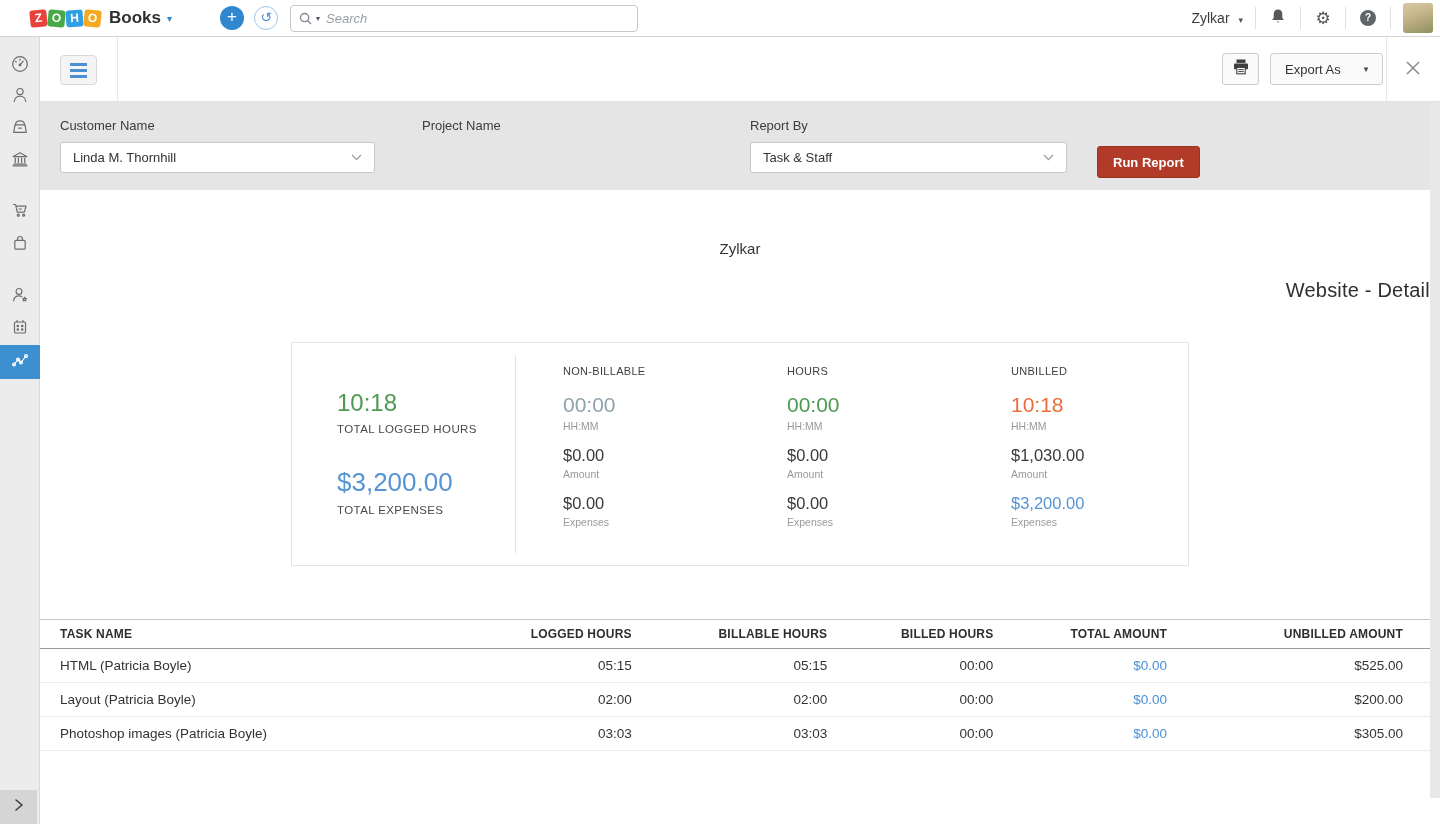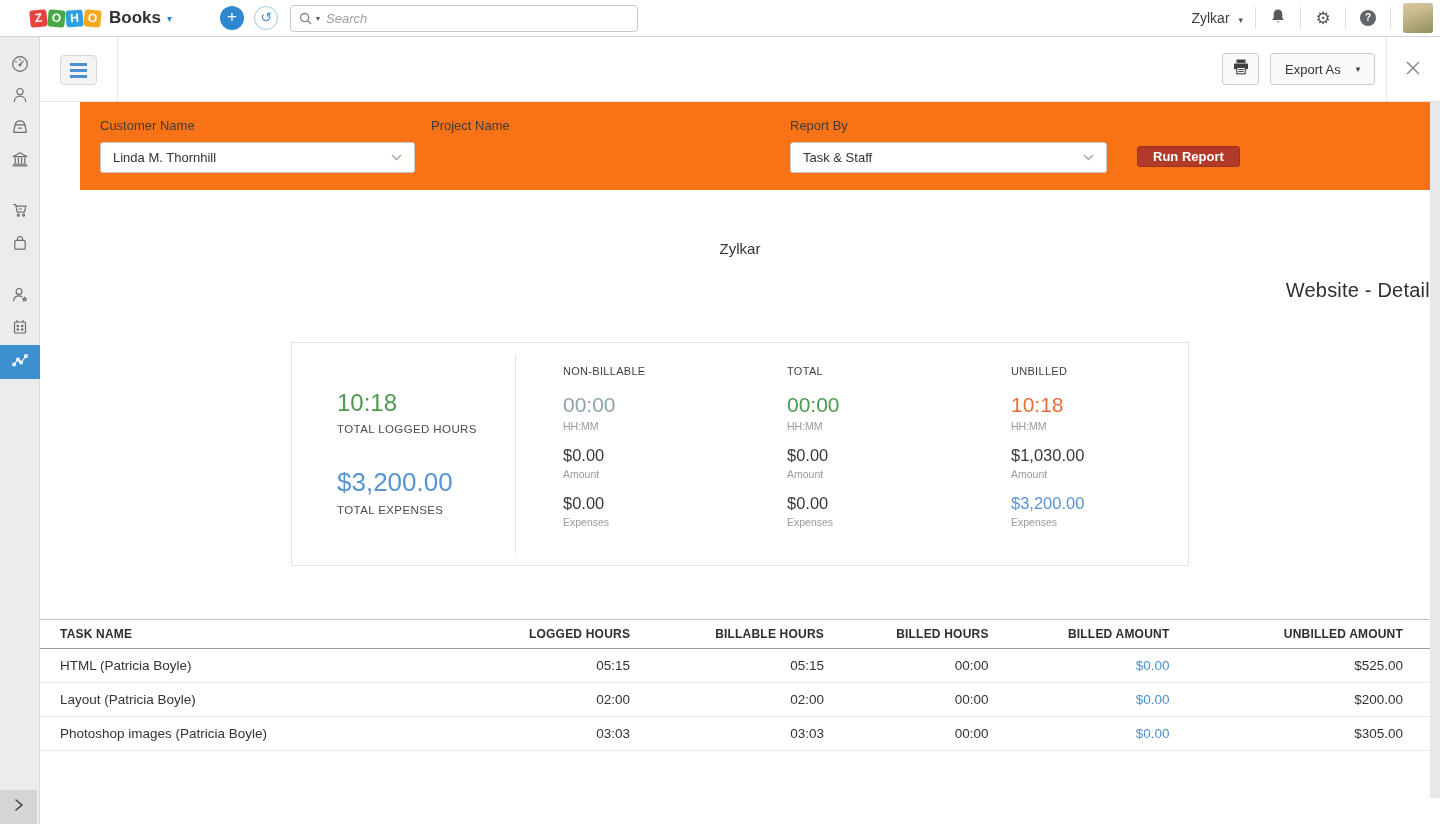--- a/index.html
+++ b/index.html
@@ -57,33 +57,33 @@
   .hamburger { position:absolute; left:20px; top:18px; width:37px; height:30px; background:#f4f4f4;
     border:1px solid #d8d8d8; border-radius:4px; display:flex; flex-direction:column; gap:3px;
     align-items:center; justify-content:center; cursor:pointer; }
   .hamburger i { display:block; width:17px; height:3px; background:#4a90d2; }
   .tb-div { position:absolute; top:0; bottom:0; width:1px; background:#e8e8e8; }
   .tb-div.left { left:77px; } .tb-div.right { left:1346px; }
   .print-btn { position:absolute; left:1182px; top:16px; width:37px; height:32px; background:#fafafa;
     border:1px solid #ccc; border-radius:3px; display:flex; align-items:center; justify-content:center; cursor:pointer; }
   .export-btn { position:absolute; left:1230px; top:16px; height:32px; padding:0 14px; background:#fafafa;
     border:1px solid #ccc; border-radius:3px; font-size:13px; color:#333; display:flex; align-items:center;
-    gap:15px; cursor:pointer; }
+    gap:23px; cursor:pointer; }
   .export-btn .caret { font-size:9px; color:#444; }
   .close-btn { position:absolute; left:1362px; top:22px; width:22px; height:22px; display:flex;
     align-items:center; justify-content:center; cursor:pointer; }
 
-  .filters { position:relative; height:88px; background:#f97316;margin-left:40px; }
+  .filters { position:relative; height:88px; background:#e5e5e5; }
   .f-group { position:absolute; top:16px; }
   .f-group label { display:block; font-size:13px; color:#3c3c3c; margin-bottom:9px; }
   .f-select { width:315px; height:31px; border:1px solid #c8c8c8; border-radius:3px; background:#fff;
     display:flex; align-items:center; padding:4px 12px; font-size:13px; color:#333; cursor:pointer; }
   .f-select span { flex:1; }
-  .g1 { left:20px; } .g2 { left:351px; } .g3 { left:710px; } .g3 .f-select { width:317px; }
-  .run-btn { position:absolute; left:1057px; top:44px; height:21px; padding:0 15px; background:#b13a28;
+  .g1 { left:20px; } .g2 { left:382px; } .g3 { left:710px; } .g3 .f-select { width:317px; }
+  .run-btn { position:absolute; left:1057px; top:44px; height:32px; padding:0 15px; background:#b13a28;
     border:1px solid #9c3222; border-radius:3px; color:#fff; font-size:13px; font-weight:bold; cursor:pointer; }
 
   .report-area { position:relative; }
   .rpt-org { text-align:center; padding-top:50px; font-size:15px; color:#333; }
   .rpt-title { text-align:right; margin-top:22px; font-size:20px; color:#2f2f2f; letter-spacing:.2px; }
 
   .summary-card { width:898px; margin:40px auto 0 auto; height:224px; border:1px solid #e4e4e4;
     background:#fff; display:flex; }
   .sum-left { width:226px; padding:34px 0 0 45px; border-right:1px solid #e2e2e2; margin:12px 0; }
   .big-time { font-size:24px; color:#4d9a50; }
@@ -331,21 +331,21 @@
         <div class="sum-col">
           <div class="col-header">NON-BILLABLE</div>
           <div class="col-time muted">00:00</div>
           <div class="col-sub">HH:MM</div>
           <div class="col-amt">$0.00</div>
           <div class="col-sub">Amount</div>
           <div class="col-amt">$0.00</div>
           <div class="col-sub">Expenses</div>
         </div>
         <div class="sum-col">
-          <div class="col-header">TOTAL</div>
+          <div class="col-header">HOURS</div>
           <div class="col-time green">00:00</div>
           <div class="col-sub">HH:MM</div>
           <div class="col-amt">$0.00</div>
           <div class="col-sub">Amount</div>
           <div class="col-amt">$0.00</div>
           <div class="col-sub">Expenses</div>
         </div>
         <div class="sum-col">
           <div class="col-header">UNBILLED</div>
           <div class="col-time orange">10:18</div>
@@ -358,21 +358,21 @@
       </div>
     </div>
 
     <table class="tasks-table">
       <thead>
         <tr>
           <th>TASK NAME</th>
           <th>LOGGED HOURS</th>
           <th>BILLABLE HOURS</th>
           <th>BILLED HOURS</th>
-          <th>BILLED AMOUNT</th>
+          <th>TOTAL AMOUNT</th>
           <th>UNBILLED AMOUNT</th>
         </tr>
       </thead>
       <tbody>
         <tr>
           <td>HTML (Patricia Boyle)</td>
           <td>05:15</td>
           <td>05:15</td>
           <td>00:00</td>
           <td><span class="link">$0.00</span></td>

